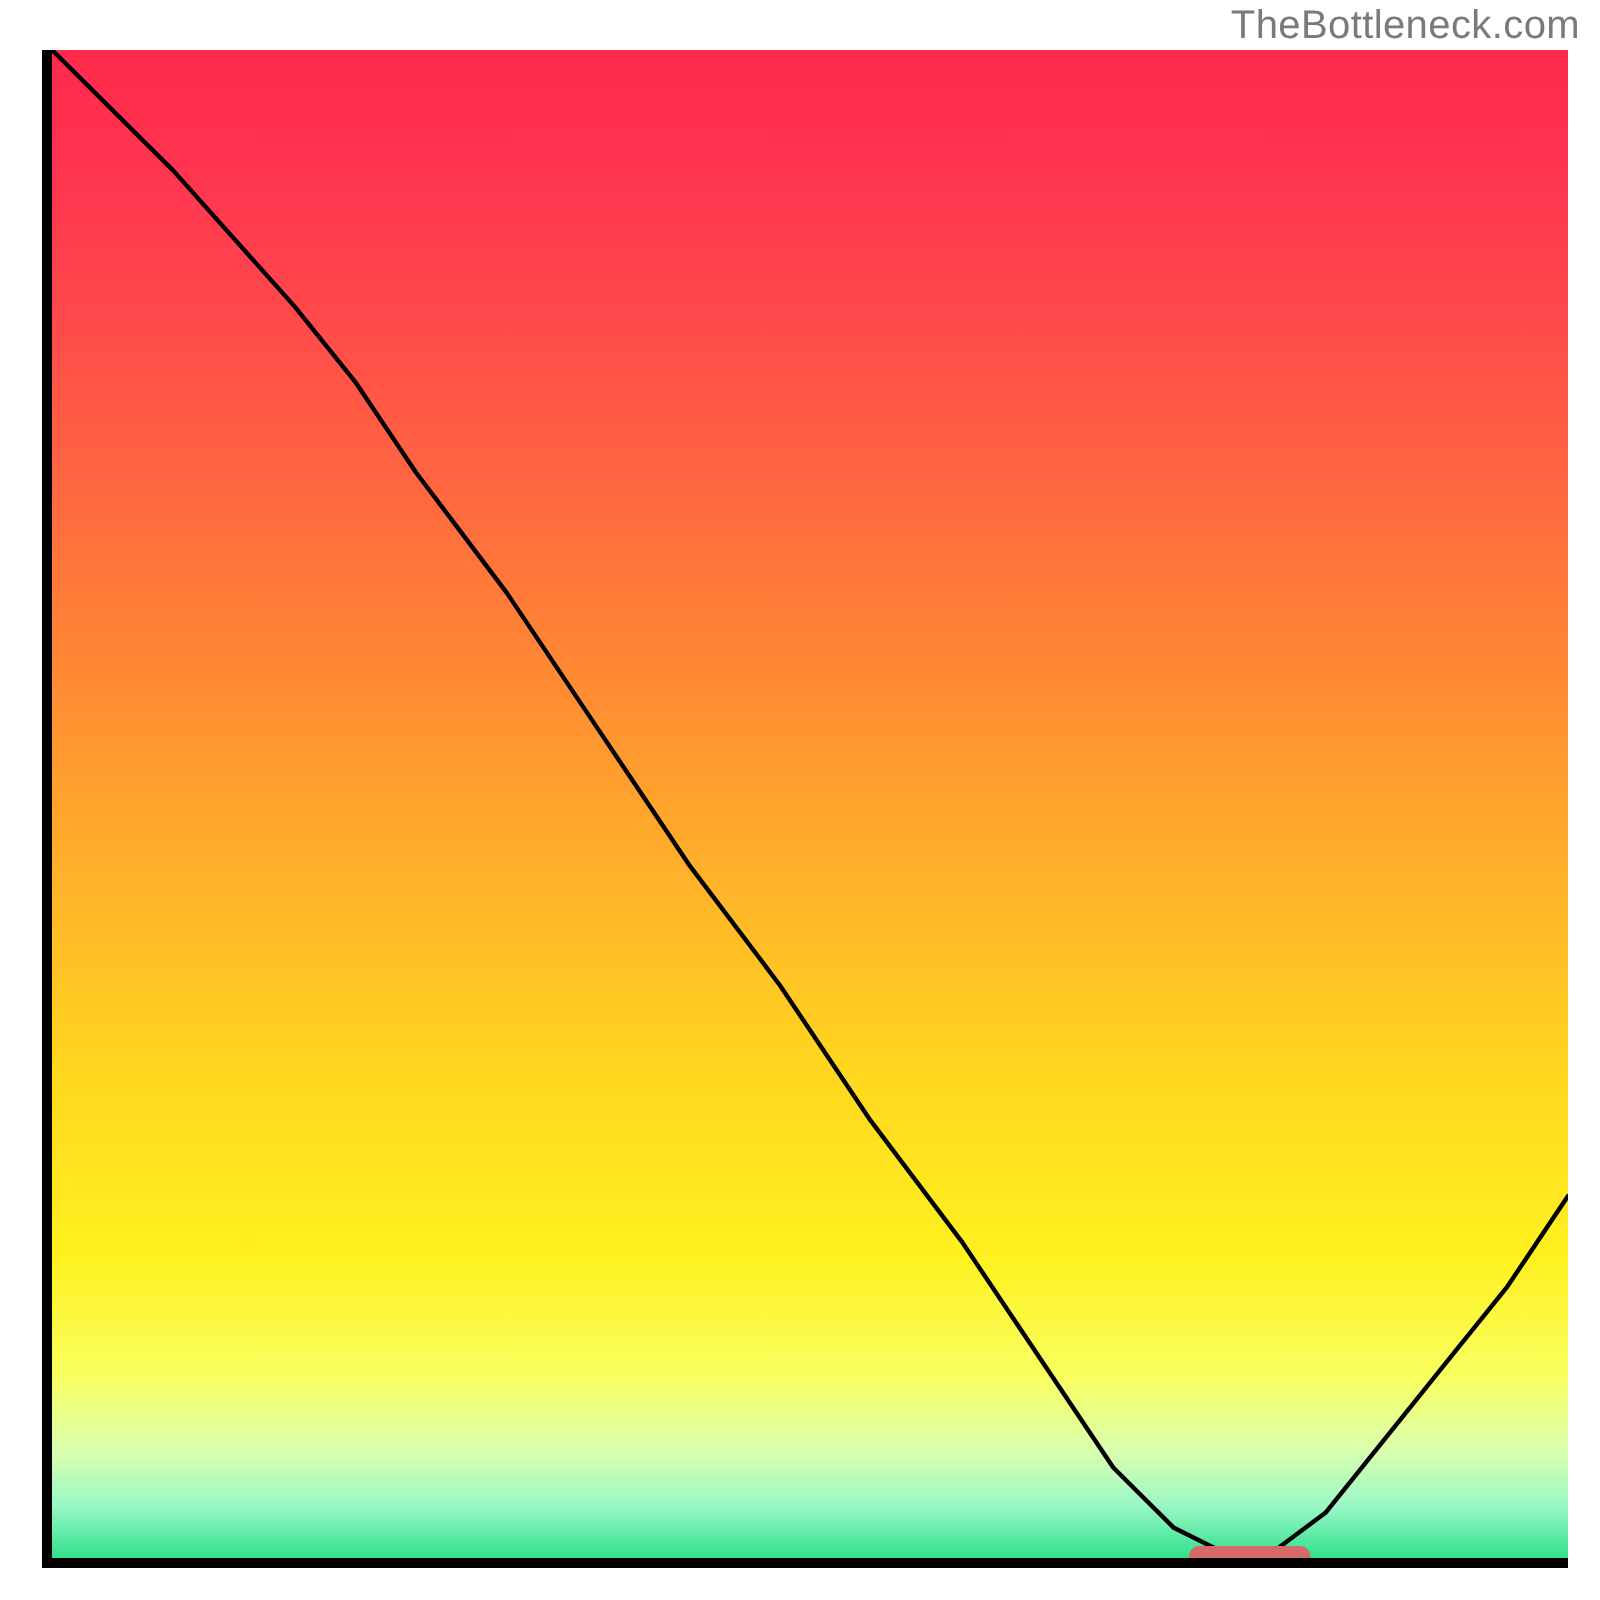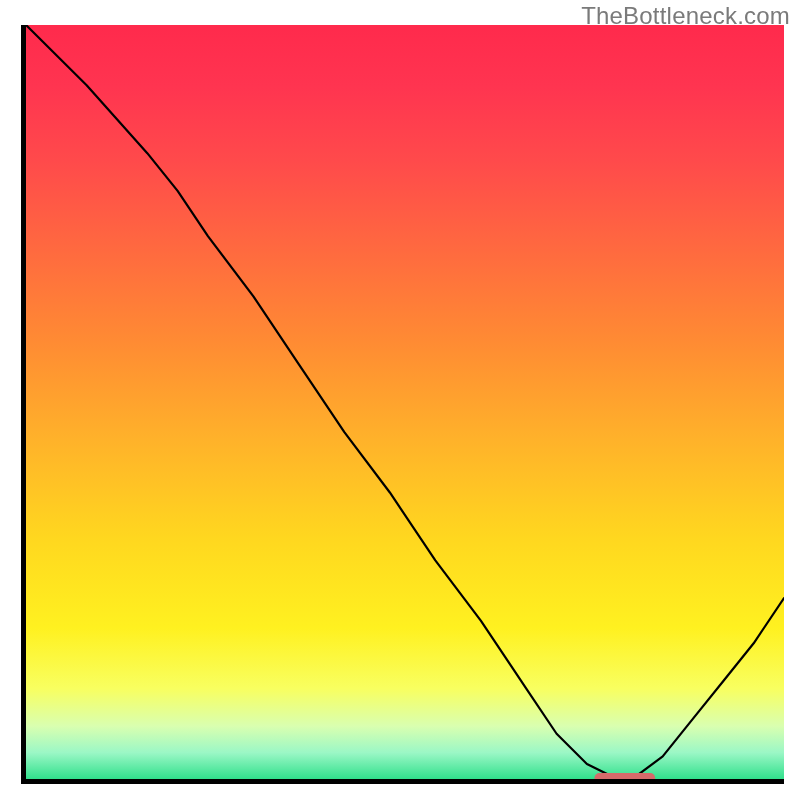--- a/index.html
+++ b/index.html
@@ -13,21 +13,21 @@
   .stage {
     position: relative;
     width: 800px;
     height: 800px;
   }
   .watermark {
     position: absolute;
     top: 2px;
     right: 10px;
     color: #7a7a7a;
-    font-size: 24px;
+    font-size: 20px;
     font-weight: 500;
     letter-spacing: 0.2px;
   }
   .plot-frame {
     position: absolute;
     left: 21px;
     top: 25px;
     width: 758px;   
     height: 754px;  
     border-left: 5px solid #000;

